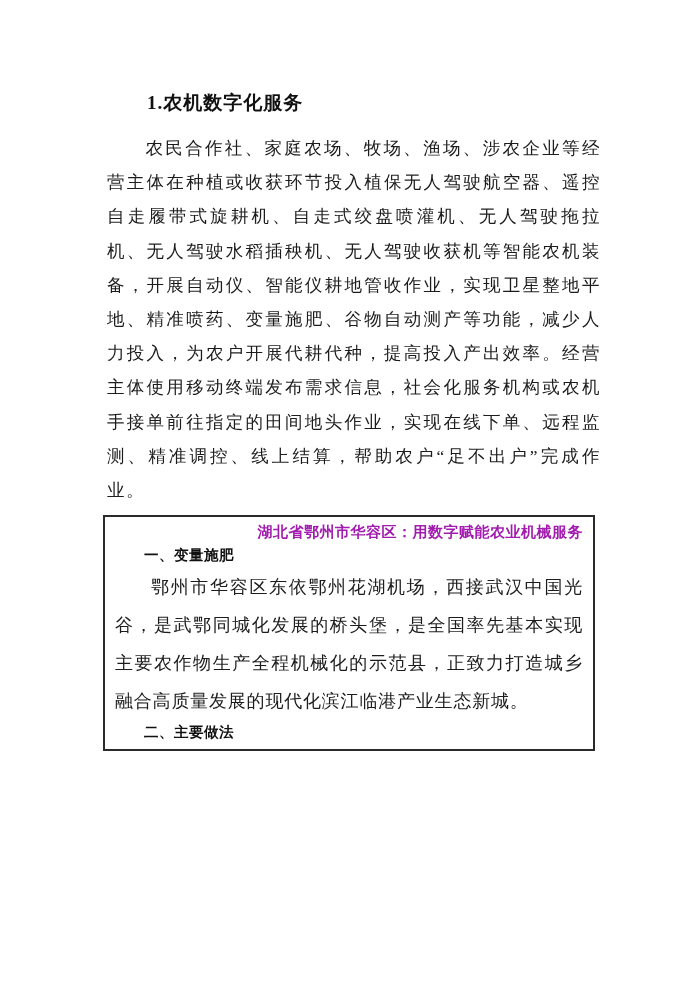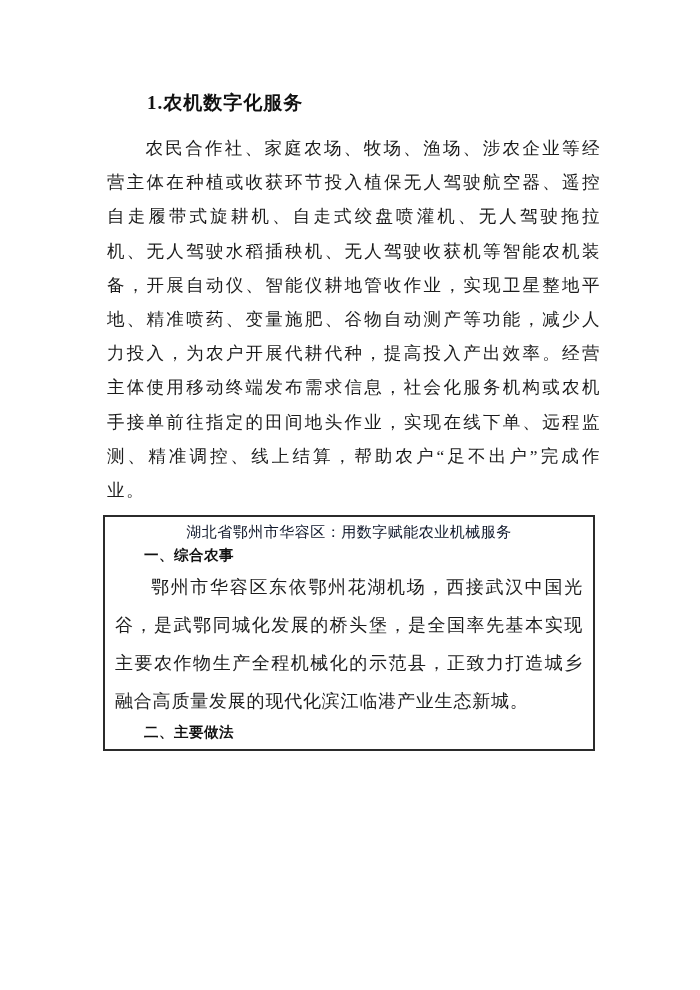--- a/index.html
+++ b/index.html
@@ -41,26 +41,26 @@
   }
   .case-box {
     box-sizing: border-box;
     margin: 8px 0 0 -4px;
     width: 492px;
     border: 2px solid #2b2b2b;
     padding: 3px 10px 4px 10px;
     font-family: "Liberation Sans", "DejaVu Sans", sans-serif;
   }
   .box-title {
-    text-align: center;
-    font-weight: normal;
+    text-align: right;
+    font-weight: bold;
     font-size: 15px;
     line-height: 23px;
     letter-spacing: 0.5px;
-    color: #0f172a;
+    color: #a21caf;
   }
   .box-heading {
     font-weight: bold;
     font-size: 14.5px;
     line-height: 25px;
     text-indent: 2em;
     letter-spacing: 0.5px;
     color: #111111;
   }
   .box-body {
@@ -91,20 +91,20 @@
 <div class="page">
   <div class="content">
     <h2 class="heading">1.农机数字化服务</h2>
 
     <p class="para">农民合作社、家庭农场、牧场、渔场、涉农企业等经营主体在种植或收获环节投入植保无人驾驶航空器、遥控自走履带式旋耕机、自走式绞盘喷灌机、无人驾驶拖拉机、无人驾驶水稻插秧机、无人驾驶收获机等智能农机装备，开展自动仪、智能仪耕地管收作业，实现卫星整地平地、精准喷药、变量施肥、谷物自动测产等功能，减少人力投入，为农户开展代耕代种，提高投入产出效率。经营主体使用移动终端发布需求信息，社会化服务机构或农机手接单前往指定的田间地头作业，实现在线下单、远程监测、精准调控、线上结算，帮助农户“足不出户”完成作业。</p>
 
 
 
     <div class="case-box">
       <div class="box-title">湖北省鄂州市华容区：用数字赋能农业机械服务</div>
-      <div class="box-heading">一、综合农事</div>
+      <div class="box-heading">一、变量施肥</div>
       <p class="box-body">鄂州市华容区东依鄂州花湖机场，西接武汉中国光谷，是武鄂同城化发展的桥头堡，是全国率先基本实现主要农作物生产全程机械化的示范县，正致力打造城乡融合高质量发展的现代化滨江临港产业生态新城。</p>
       <div class="box-heading">二、主要做法</div>
     </div>
   </div>
 
   <div class="page-number">51</div>
 </div>
 
 </body></html>

